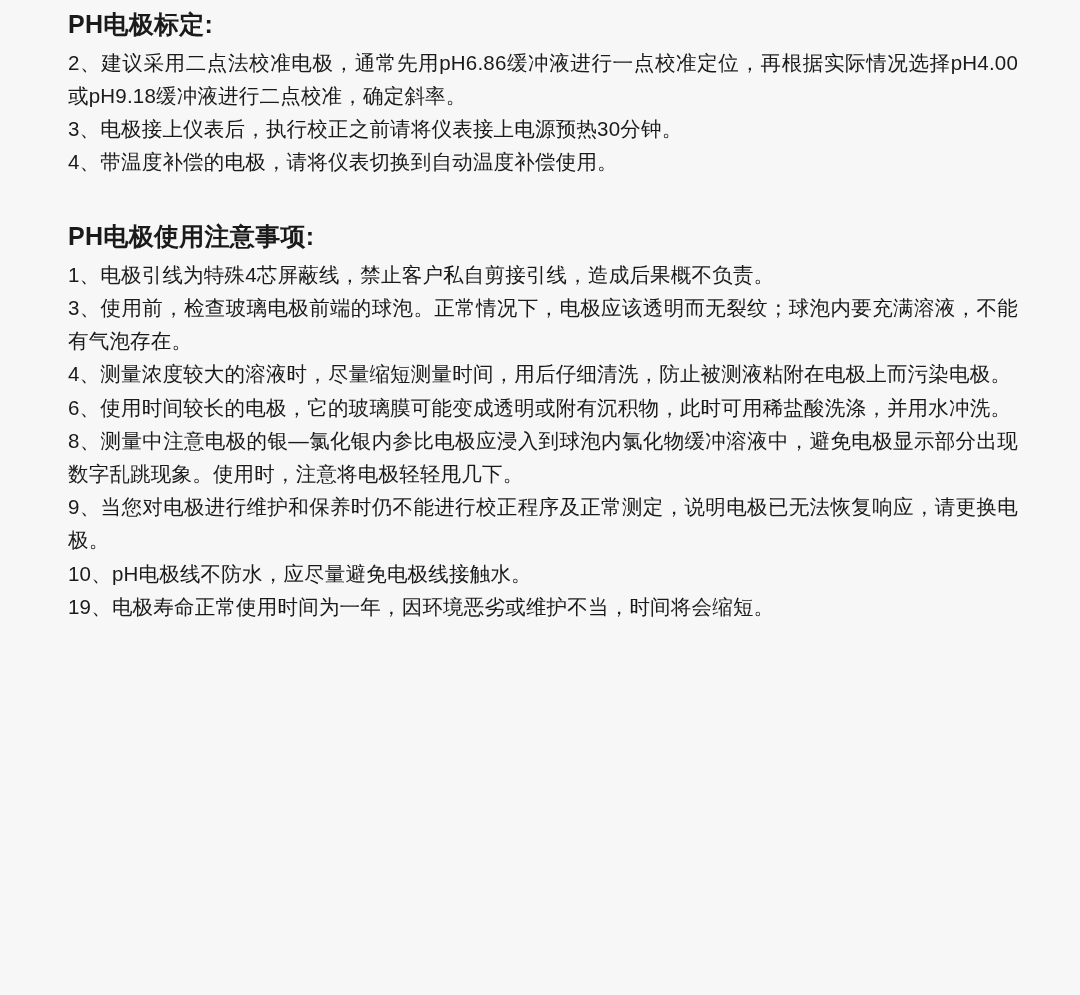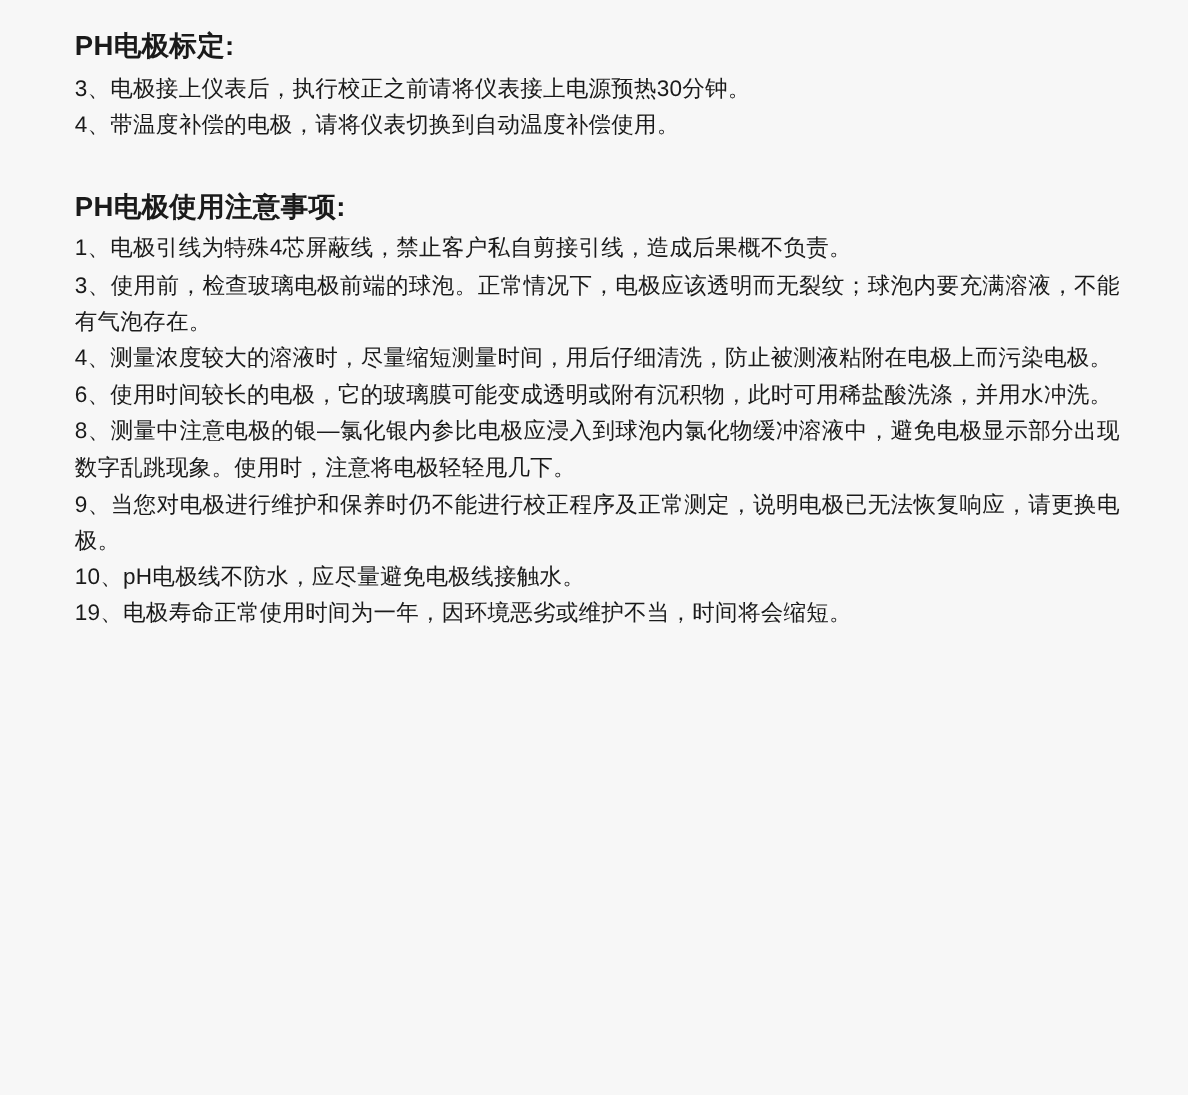--- a/index.html
+++ b/index.html
@@ -10,21 +10,21 @@
   body {
     width: 1080px;
     min-height: 995px;
     font-family: "Liberation Sans", "DejaVu Sans", sans-serif;
     color: #1a1a1a;
   }
   .page {
     width: 1080px;
     min-height: 995px;
     box-sizing: border-box;
-    padding: 24px 62px 10px 68px;
+    padding: 6px 62px 10px 68px;
     background: #f7f7f7;
   }
   .section {
     margin: 0 0 6px 0;
   }
   .section-title {
     font-size: 25px;
     font-weight: bold;
     line-height: 1.5;
     margin: 0 0 2px 0;
@@ -41,20 +41,21 @@
     letter-spacing: 0.2px;
   }
 </style>
 </head>
 <body>
 
 <div class="page">
 
   <div class="section">
     <h2 class="section-title">PH电极标定:</h2>
+    <p class="item">2、建议采用二点法校准电极，通常先用pH6.86缓冲液进行一点校准定位，再根据实际情况选择pH4.00或pH9.18缓冲液进行二点校准，确定斜率。</p>
     <p class="item">3、电极接上仪表后，执行校正之前请将仪表接上电源预热30分钟。</p>
     <p class="item">4、带温度补偿的电极，请将仪表切换到自动温度补偿使用。</p>
   </div>
 
   <div class="section-gap"></div>
 
   <div class="section">
     <h2 class="section-title">PH电极使用注意事项:</h2>
     <p class="item">1、电极引线为特殊4芯屏蔽线，禁止客户私自剪接引线，造成后果概不负责。</p>
     <p class="item">3、使用前，检查玻璃电极前端的球泡。正常情况下，电极应该透明而无裂纹；球泡内要充满溶液，不能有气泡存在。</p>

